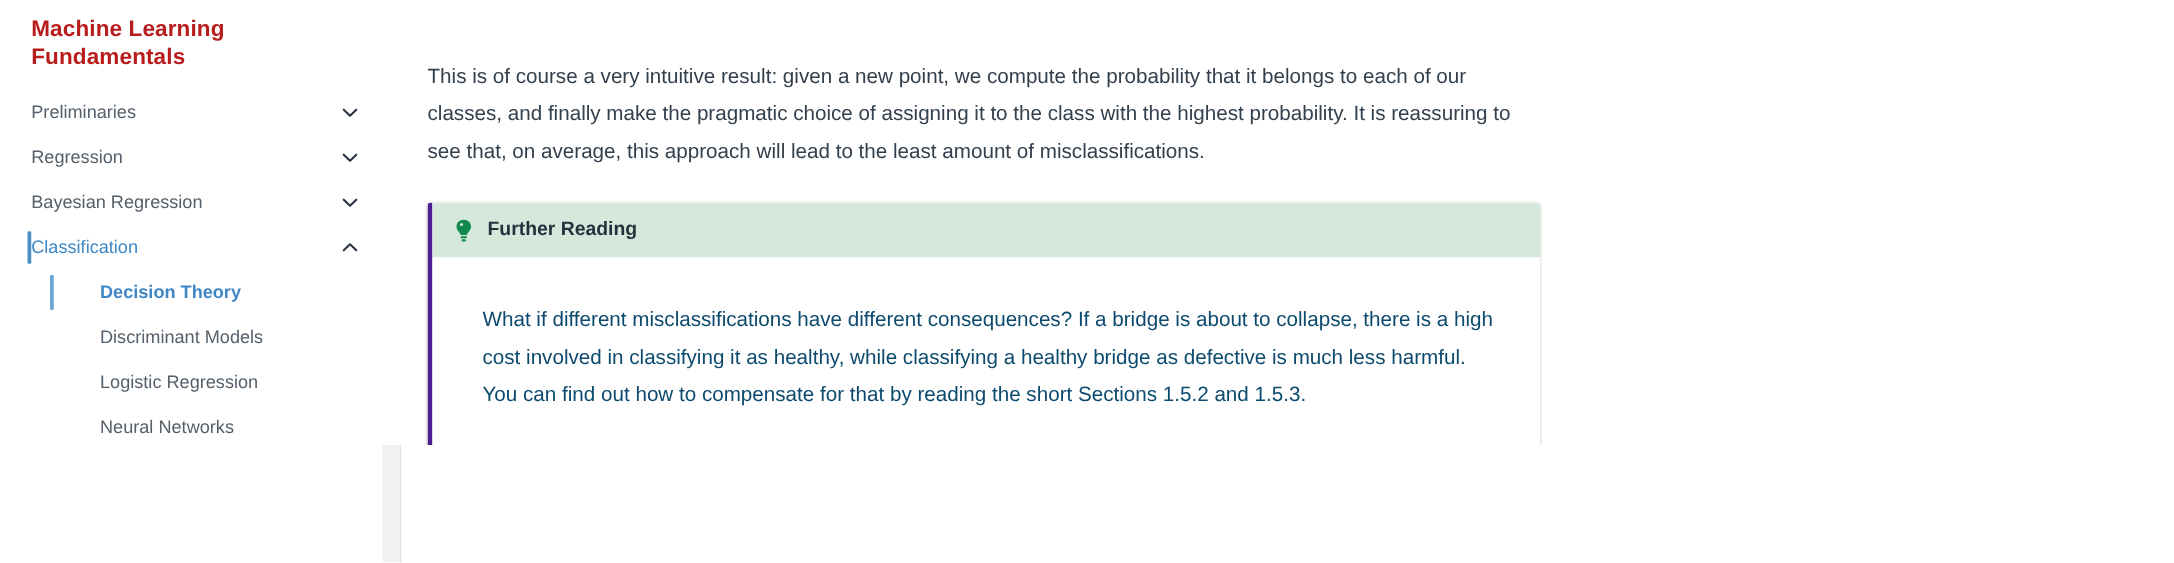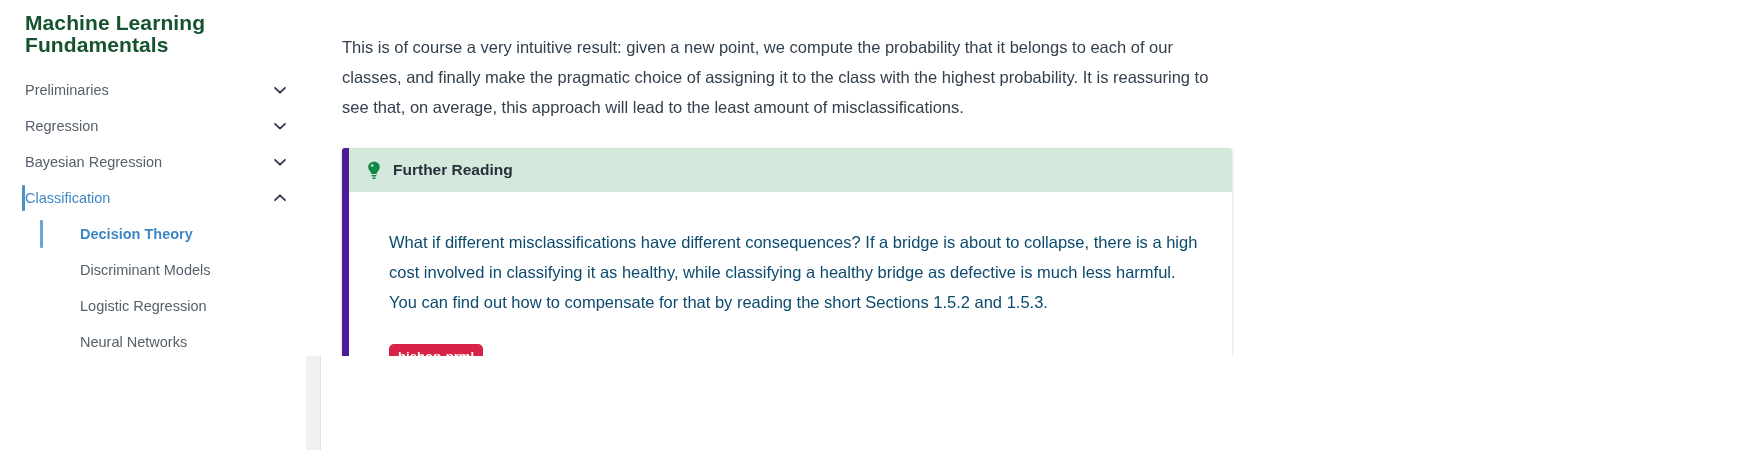--- a/index.html
+++ b/index.html
@@ -28,23 +28,23 @@
     position: relative;
     width: 305px;
     min-width: 305px;
     height: 450px;
     background: #ffffff;
     overflow: hidden;
     box-sizing: border-box;
     padding-top: 8px;
   }
   .sidebar-title {
-    font-size: 21px;
+    font-size: 18px;
     font-weight: bold;
-    color: #14532d;
+    color: #b91c1c;
     padding: 4px 0 0 25px;
     line-height: 22px;
     letter-spacing: 0.1px;
   }
   .nav {
     margin-top: 16px;
   }
   .nav-item {
     position: relative;
     display: flex;
@@ -144,38 +144,38 @@
     background: #e3e0e6;
   }
 
   
   .main {
     position: relative;
     flex: 1 1 auto;
     height: 356px;
     background: #ffffff;
     box-sizing: border-box;
-    padding: 0 0 0 37px;
+    padding: 14px 0 0 37px;
     overflow: hidden;
   }
   .para {
     width: 890px;
     margin: 32px 0 0 0;
     font-size: 16.5px;
     line-height: 30px;
     color: #33404d;
   }
 
   
   .callout {
     position: relative;
     width: 890px;
     margin-top: 26px;
     background: #ffffff;
-    border-left: 7px solid #4c1d95;
+    border-left: 4px solid #4c1d95;
     border-radius: 3px;
     box-shadow: 0 1px 3px rgba(0,0,0,0.16), 0 1px 2px rgba(0,0,0,0.08);
     box-sizing: border-box;
     overflow: hidden;
   }
   .callout-head {
     display: flex;
     align-items: center;
     gap: 11px;
     background: #d4e9dc;

